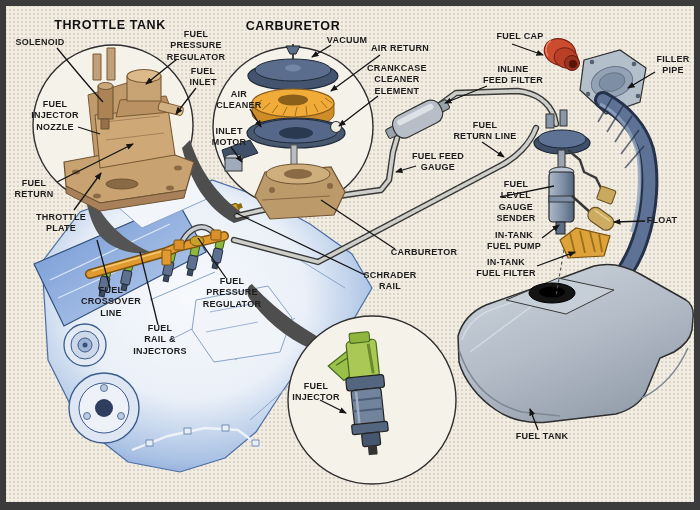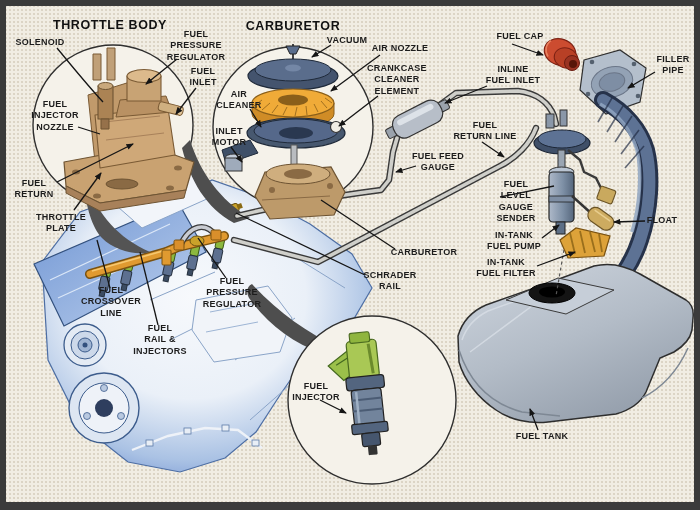--- a/index.html
+++ b/index.html
@@ -323,48 +323,48 @@
       <path d="M 395,249 L 321,200"></path>
       <path d="M 365,275 L 236,213"></path>
       <path d="M 110,288 L 97,240"></path>
       <path d="M 158,325 L 140,252"></path>
       <path d="M 226,278 L 198,238"></path>
       <path d="M 320,400 L 346,413" marker-end="url(#ah)"></path>
       <path d="M 538,430 L 530,409" marker-end="url(#ah)"></path>
     </g>
   </svg>
 
-  <div class="ttl" style="left:110px;top:25px">THROTTLE BODY</div>
+  <div class="ttl" style="left:110px;top:25px">THROTTLE TANK</div>
   <div class="ttl" style="left:293px;top:26px">CARBURETOR</div>
 
   <div class="lbl" style="left:40px;top:43px">SOLENOID</div>
   <div class="lbl" style="left:196px;top:46px">FUEL
 PRESSURE
 REGULATOR</div>
   <div class="lbl" style="left:203px;top:77px">FUEL
 INLET</div>
   <div class="lbl" style="left:55px;top:116px">FUEL
 INJECTOR
 NOZZLE</div>
   <div class="lbl" style="left:34px;top:189px">FUEL
 RETURN</div>
   <div class="lbl" style="left:61px;top:223px">THROTTLE
 PLATE</div>
   <div class="lbl" style="left:347px;top:41px">VACUUM</div>
-  <div class="lbl" style="left:400px;top:49px">AIR NOZZLE</div>
+  <div class="lbl" style="left:400px;top:49px">AIR RETURN</div>
   <div class="lbl" style="left:397px;top:80px">CRANKCASE
 CLEANER
 ELEMENT</div>
   <div class="lbl" style="left:239px;top:100px">AIR
 CLEANER</div>
   <div class="lbl" style="left:229px;top:137px">INLET
 MOTOR</div>
   <div class="lbl" style="left:520px;top:37px">FUEL CAP</div>
   <div class="lbl" style="left:513px;top:75px">INLINE
-FUEL INLET</div>
+FEED FILTER</div>
   <div class="lbl" style="left:673px;top:65px">FILLER
 PIPE</div>
   <div class="lbl" style="left:485px;top:131px">FUEL
 RETURN LINE</div>
   <div class="lbl" style="left:438px;top:162px">FUEL FEED
 GAUGE</div>
   <div class="lbl" style="left:516px;top:201px">FUEL
 LEVEL
 GAUGE
 SENDER</div>

